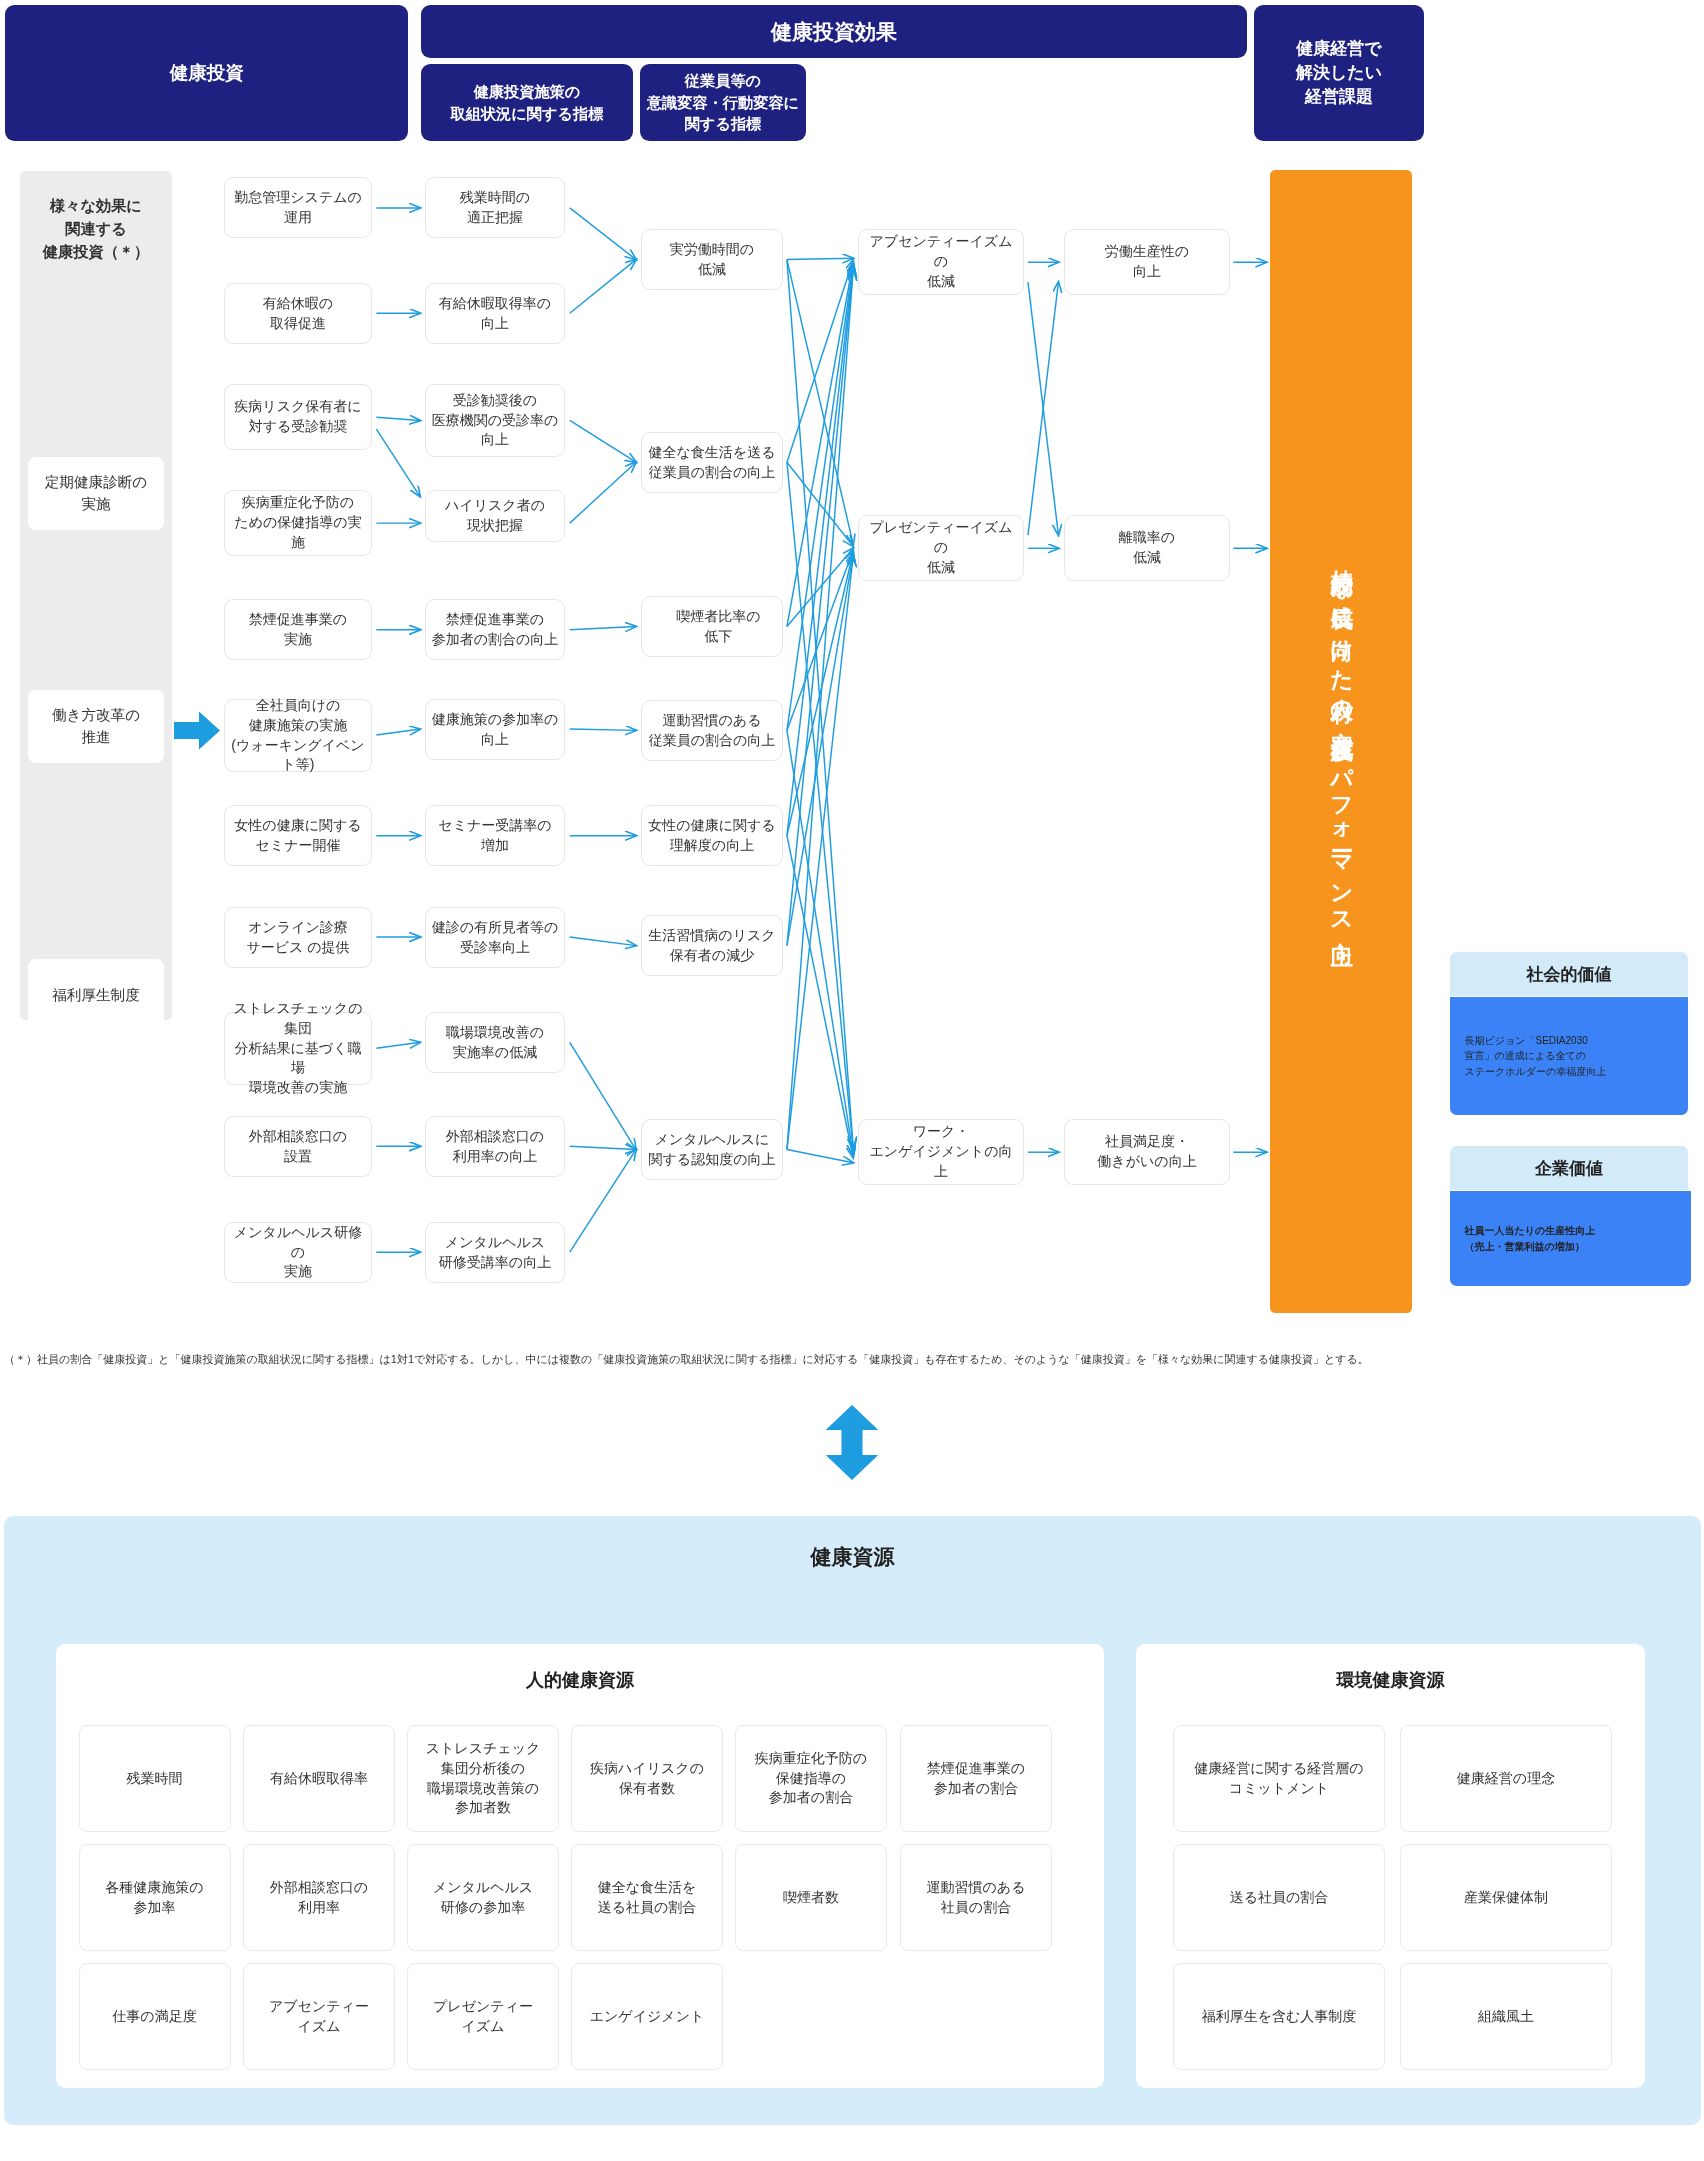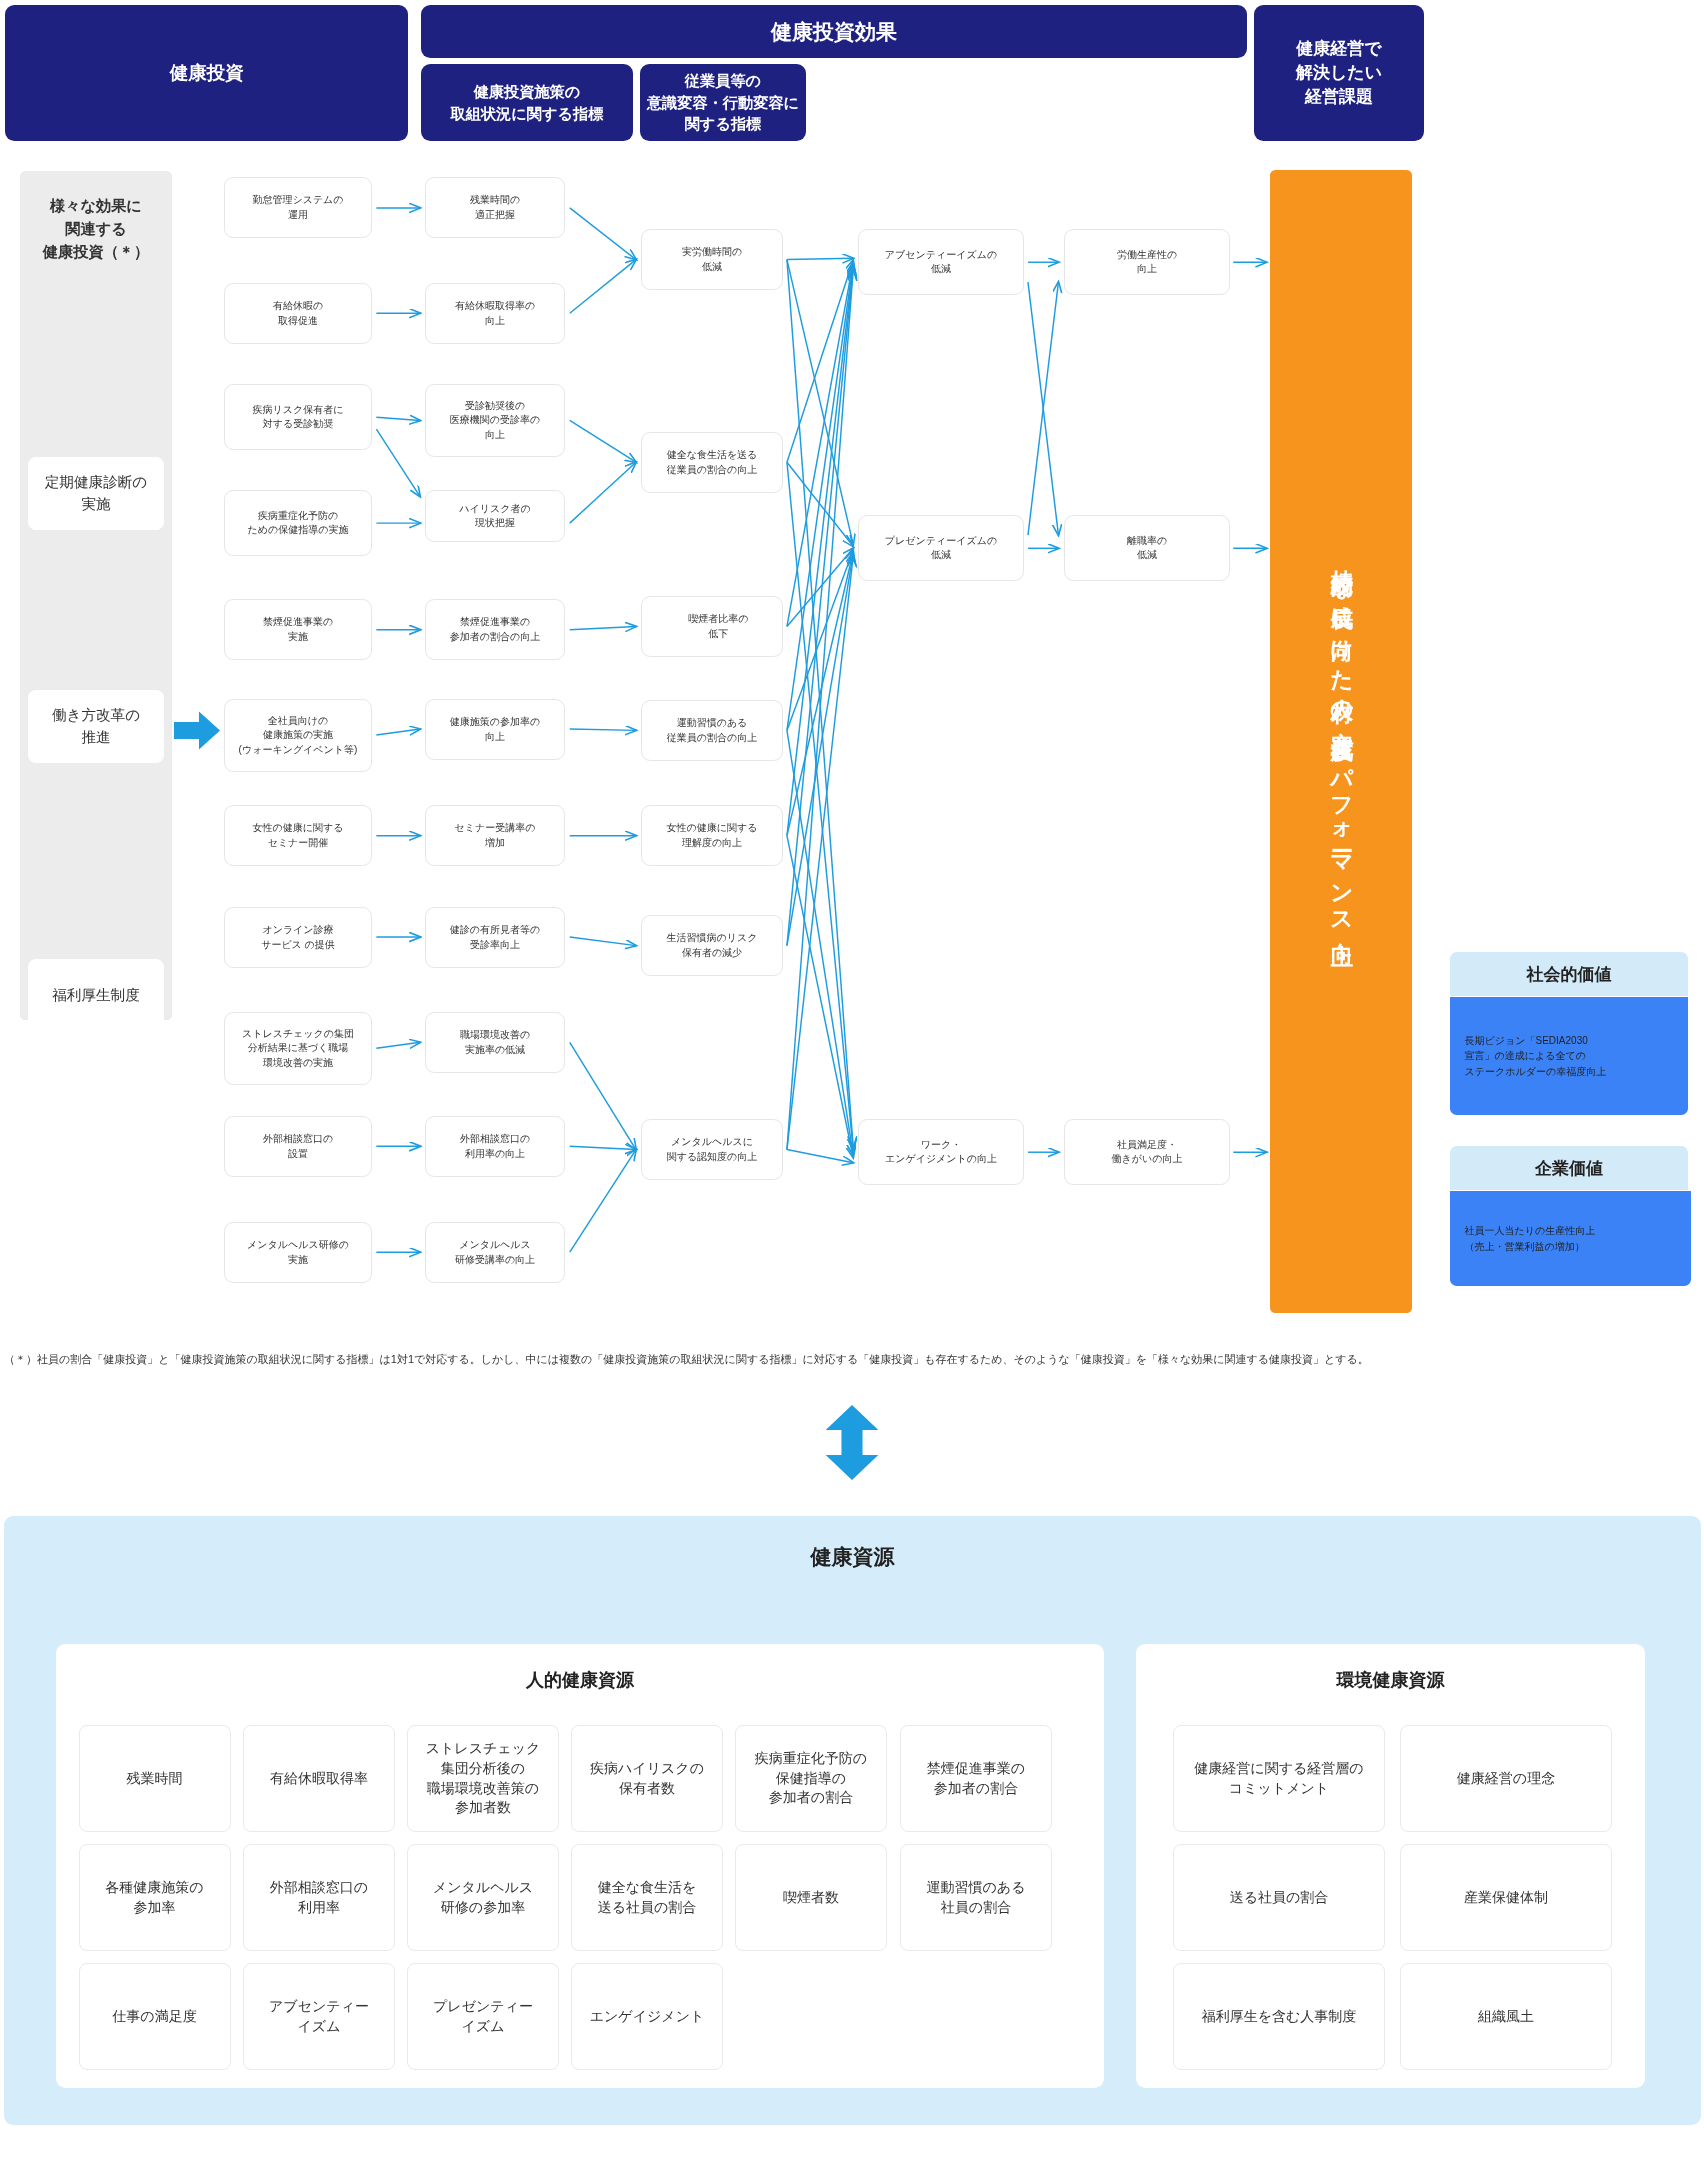--- a/index.html
+++ b/index.html
@@ -49,21 +49,21 @@
   #rail-c2 { top: 690px; height: 73px; }
   #rail-c3 { top: 959px; height: 73px; }
 
   
   #big-arrow { position: absolute; left: 174px; top: 710px; width: 46px; height: 41px; }
 
   
   .node {
     position: absolute; background: #ffffff; border: 0.7px solid #e6e6e6;
     border-radius: 9.3px; display: flex; align-items: center; justify-content: center;
-    text-align: center; font-size: 10px; line-height: 1.42; color: #333333;
+    text-align: center; font-size: 14px; line-height: 1.42; color: #333333;
     padding: 2.6px 5.3px;
   }
   .col1 { width: 146px; }
   .col2 { width: 132px; }
   .col3 { width: 132px; }
   .col4 { width: 159px; }
   .col5 { width: 159px; }
 
   
   #goal-bar {
@@ -84,21 +84,21 @@
     font-weight: bold; font-size: 17px; color: #222;
   }
   .vp-body {
     position: absolute; background: #3b82f6; border-radius: 0 0 6.6px 6.6px;
     display: flex; align-items: center; justify-content: flex-start;
     font-size: 10px; line-height: 1.55; color: #222; padding: 4px 14.6px;
   }
   #vp1-head { left: 1450px; top: 952px; width: 238px; height: 44px; }
   #vp1-body { left: 1450px; top: 997px; width: 238px; height: 118px; }
   #vp2-head { left: 1450px; top: 1146px; width: 238px; height: 44px; }
-  #vp2-body { left: 1450px; top: 1191px; width: 241px; height: 95px; }
+  #vp2-body { left: 1450px; top: 1191px; width: 241px; height: 95px; font-weight: bold; }
 
   
   #footnote {
     position: absolute; left: 4px; top: 1352px; width: 1695px;
     font-size: 11px; color: #333; line-height: 1.4; white-space: nowrap;
   }
 
   
   #mid-arrow { position: absolute; left: 824px; top: 1405px; width: 56px; height: 75px; }
 

